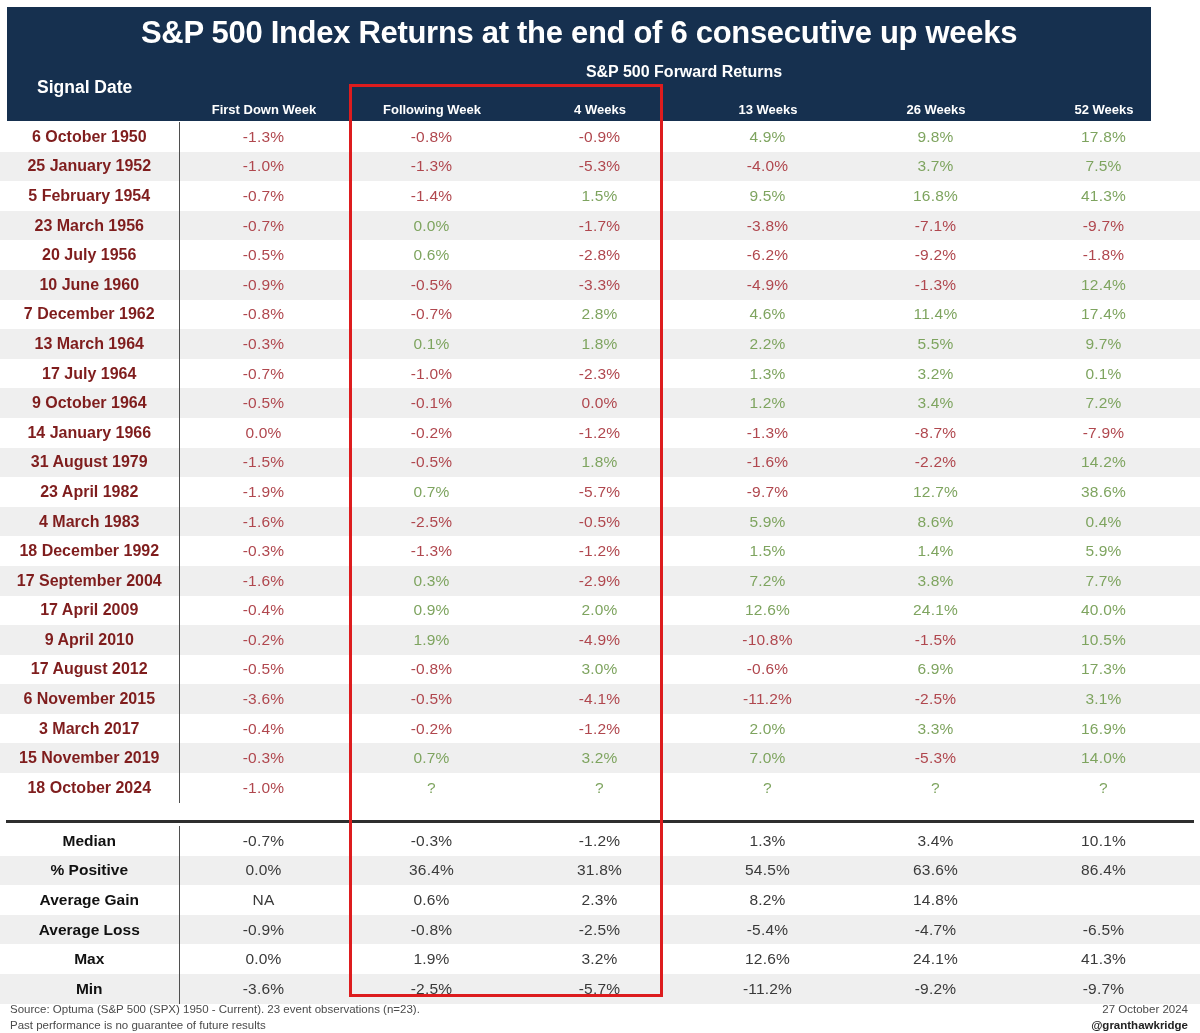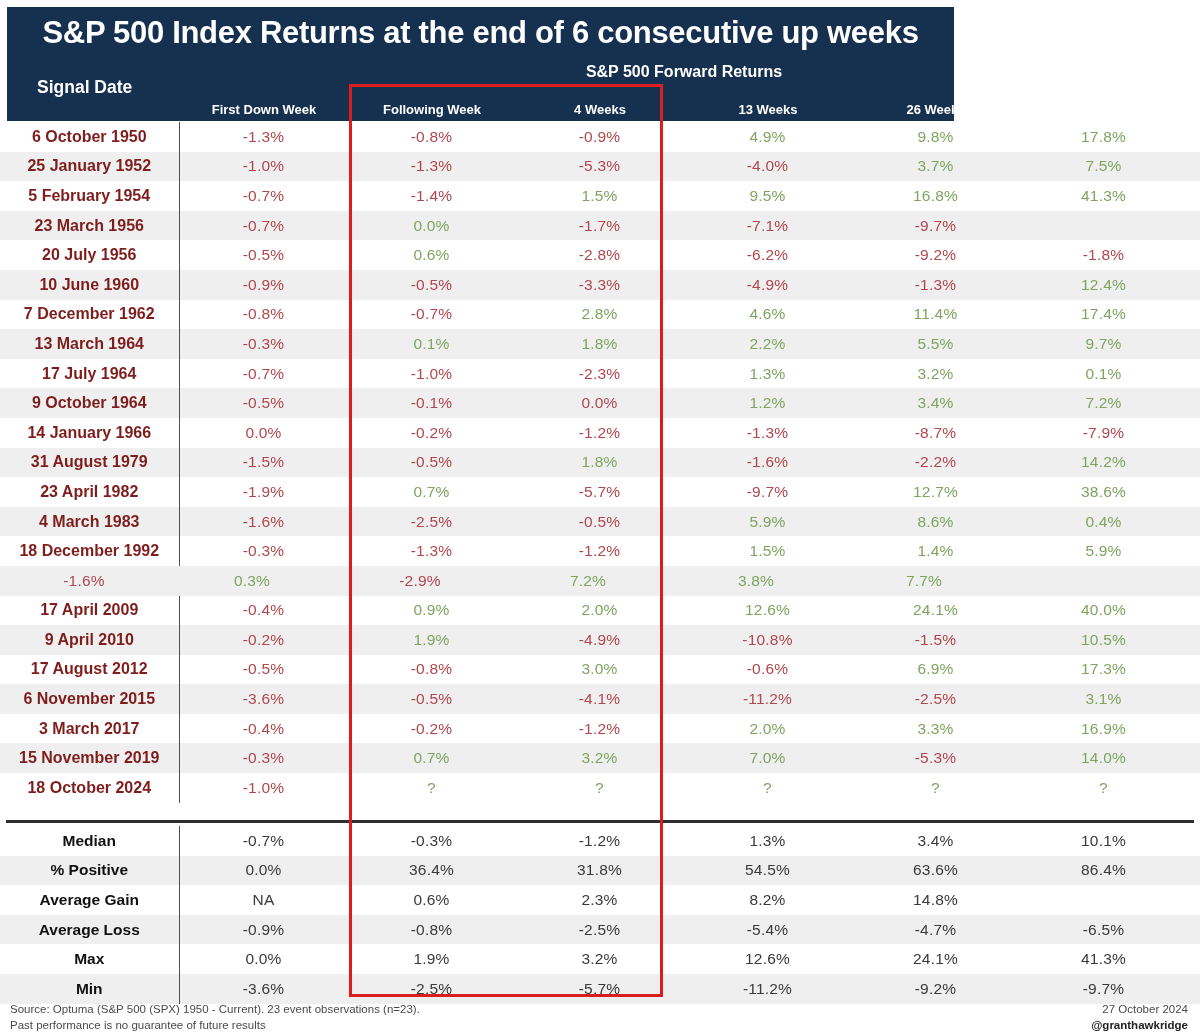--- a/index.html
+++ b/index.html
@@ -1,21 +1,21 @@
 <!DOCTYPE html>
 <html><head>
 <meta charset="utf-8">
 <style>
   html,body{margin:0;padding:0;}
   body{
     width:1200px;height:1033px;position:relative;background:#ffffff;
     font-family:"Liberation Sans",sans-serif;overflow:hidden;
   }
   .navy{
-    position:absolute;left:7px;top:7px;width:947px;height:114px;
+    position:absolute;left:7px;top:7px;width:1144px;height:114px;
     background:#16304f;color:#ffffff;
   }
   .title{
     text-align:center;font-weight:700;font-size:31px;letter-spacing:-0.3px;
     padding-top:8px;white-space:nowrap;
   }
   .fwd{
     position:absolute;left:173px;top:56px;width:1008px;text-align:center;
     font-weight:700;font-size:16px;
   }
@@ -100,20 +100,21 @@
       <div class="cell val pos">1.5%</div>
       <div class="cell val pos">9.5%</div>
       <div class="cell val pos">16.8%</div>
       <div class="cell val pos">41.3%</div>
     </div>
     <div class="trow stripe">
       <div class="cell datecell">23 March 1956</div>
       <div class="cell val neg">-0.7%</div>
       <div class="cell val pos">0.0%</div>
       <div class="cell val neg">-1.7%</div>
+      <div class="cell val neg">-3.8%</div>
       <div class="cell val neg">-7.1%</div>
       <div class="cell val neg">-9.7%</div>
     </div>
     <div class="trow">
       <div class="cell datecell">20 July 1956</div>
       <div class="cell val neg">-0.5%</div>
       <div class="cell val pos">0.6%</div>
       <div class="cell val neg">-2.8%</div>
       <div class="cell val neg">-6.2%</div>
       <div class="cell val neg">-9.2%</div>
@@ -203,20 +204,21 @@
     <div class="trow">
       <div class="cell datecell">18 December 1992</div>
       <div class="cell val neg">-0.3%</div>
       <div class="cell val neg">-1.3%</div>
       <div class="cell val neg">-1.2%</div>
       <div class="cell val pos">1.5%</div>
       <div class="cell val pos">1.4%</div>
       <div class="cell val pos">5.9%</div>
     </div>
     <div class="trow stripe">
+      <div class="cell datecell">17 September 2004</div>
       <div class="cell val neg">-1.6%</div>
       <div class="cell val pos">0.3%</div>
       <div class="cell val neg">-2.9%</div>
       <div class="cell val pos">7.2%</div>
       <div class="cell val pos">3.8%</div>
       <div class="cell val pos">7.7%</div>
     </div>
     <div class="trow">
       <div class="cell datecell">17 April 2009</div>
       <div class="cell val neg">-0.4%</div>

